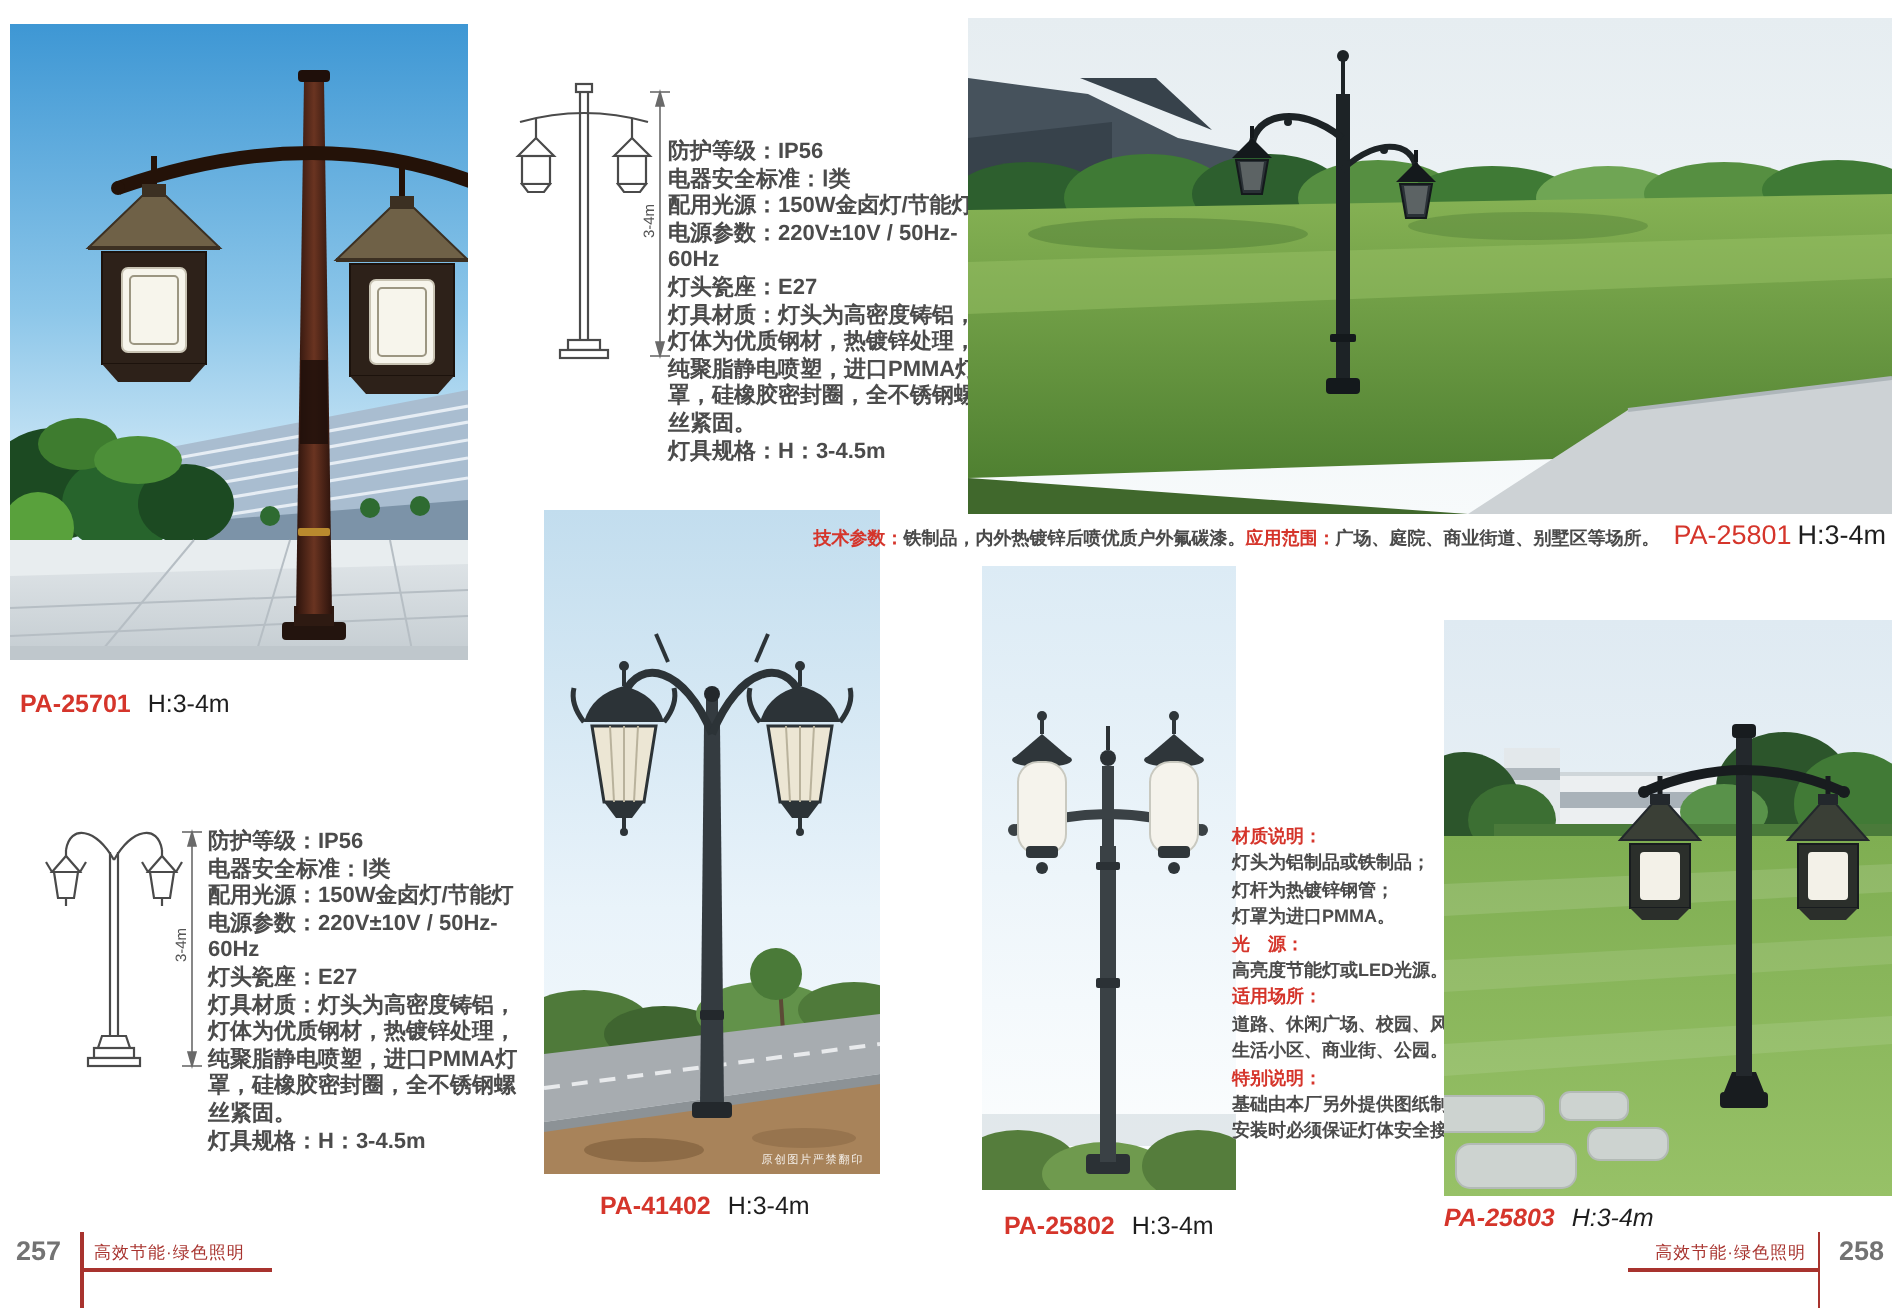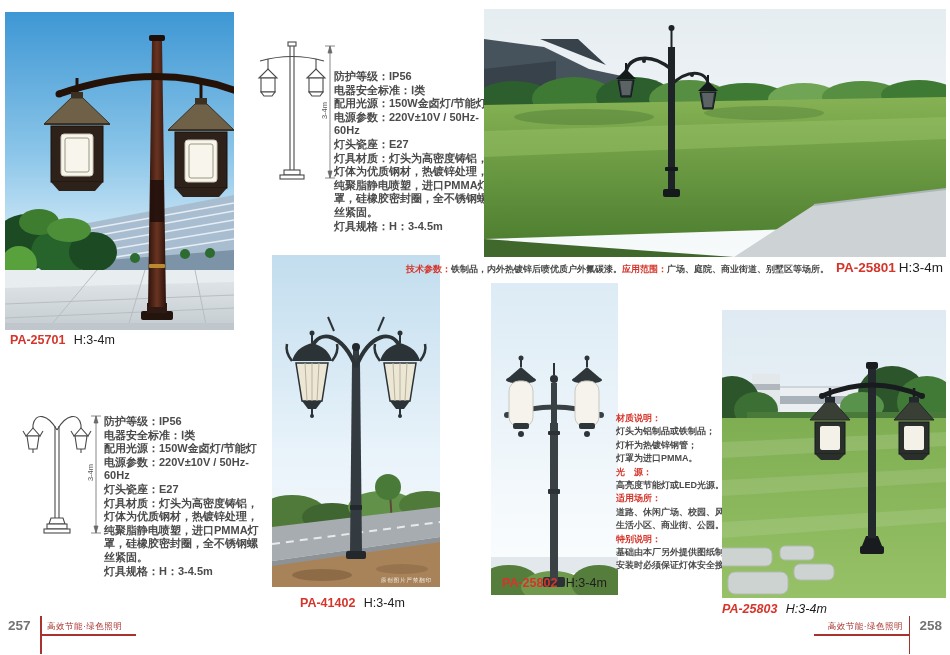--- a/index.html
+++ b/index.html
@@ -10,21 +10,21 @@
   .drawing{position:absolute;}
   .drawing svg{display:block;width:100%;height:100%;}
   .prod-label{position:absolute;white-space:nowrap;font-size:12.5px;}
   .prod-code{color:#d5352b;font-weight:bold;}
   .prod-h{color:#1e1e1e;margin-left:5px;}
   .spec{position:absolute;font-size:11px;font-weight:bold;color:#4b4b4b;line-height:13.6px;width:160px;}
   .info{position:absolute;font-size:9px;font-weight:bold;color:#4b4b4b;line-height:13.4px;width:168px;margin-top:24px;}
   .ihead{color:#d5352b;}
   .caption{position:absolute;white-space:nowrap;font-size:9px;font-weight:bold;color:#4a4a4a;}
   .cap-red{color:#d5352b;}
-  .cap-code{font-size:13.5px;color:#d5352b;font-weight:bold;margin-left:7px;}
+  .cap-code{font-size:13.5px;color:#d5352b;font-weight:normal;margin-left:7px;}
   .cap-h{font-size:13.5px;color:#1e1e1e;font-weight:normal;margin-left:3px;}
   .dim-label{position:absolute;font-size:7.5px;color:#555;transform:rotate(-90deg);white-space:nowrap;}
   .watermark{position:absolute;right:8px;bottom:3px;font-size:7px;color:rgba(255,255,255,.85);
              transform:scale(.8);transform-origin:right bottom;letter-spacing:1px;}
   .fnum{position:absolute;font-size:13.5px;font-weight:bold;color:#737373;}
   .fslogan{position:absolute;font-size:8.5px;font-weight:normal;color:#a8332e;white-space:nowrap;letter-spacing:.5px;}
   .fline-v{position:absolute;width:1.5px;background:#a8332e;}
   .fline-h{position:absolute;height:1.5px;background:#a8332e;}
 </style>
 </head>
@@ -118,21 +118,21 @@
         <polygon points="163,118 190,92 202,92 229,118" fill="#6f6147" stroke="#3c3022" stroke-width="1"></polygon>
         <line x1="163" y1="118" x2="229" y2="118" stroke="#3c3022" stroke-width="2"></line>
         <rect x="170" y="120" width="52" height="56" fill="#2d2119" stroke="#1c120c"></rect>
         <rect x="180" y="128" width="32" height="42" rx="3" fill="#f7f5ec" stroke="#c9c4b4"></rect>
         <rect x="184" y="132" width="24" height="34" rx="2" fill="none" stroke="#9c9682"></rect>
         <polygon points="170,176 222,176 214,185 178,185" fill="#2d2119"></polygon>
       </g>
     </svg>
   </div>
 
-  <div class="prod-label" style="left:10px;top:333px;">
+  <div class="prod-label" style="left:10px;top:345px;">
     <span class="prod-code">PA-25701</span>
     <span class="prod-h">H:3-4m</span>
   </div>
 
   <div class="drawing" style="left:250px;top:28px;width:88px;height:165px;">
     <svg viewBox="0 0 88 165">
       <g stroke="#4a4a4a" stroke-width="1.1" fill="none">
         <line x1="40" y1="18" x2="40" y2="142"></line>
           <line x1="44" y1="18" x2="44" y2="142"></line>
         <rect x="38" y="14" width="8" height="4" fill="#fff"></rect>
@@ -404,21 +404,21 @@
         <polygon points="82,96 96,84 110,96" fill="#2f363a"></polygon>
         <line x1="96" y1="84" x2="96" y2="76" stroke="#2f363a" stroke-width="2"></line>
         <circle cx="96" cy="75" r="2.5" fill="#2f363a"></circle>
         <rect x="84" y="98" width="24" height="46" rx="10" fill="#f5f3ec" stroke="#c9c9c0"></rect>
         <rect x="88" y="140" width="16" height="6" rx="2" fill="#2f363a"></rect>
         <circle cx="96" cy="151" r="3" fill="#2f363a"></circle>
       </g>
     </svg>
   </div>
 
-  <div class="prod-label" style="left:502px;top:576px;">
+  <div class="prod-label" style="left:502px;top:606px;">
     <span class="prod-code">PA-25802</span>
     <span class="prod-h">H:3-4m</span>
   </div>
 
   <div class="info" style="left:616px;top:388px;">
       <div class="ihead">材质说明：</div>
       <div class="tline">灯头为铝制品或铁制品；</div>
       <div class="tline">灯杆为热镀锌钢管；</div>
       <div class="tline">灯罩为进口PMMA。</div>
       <div class="ihead">光　源：</div>

